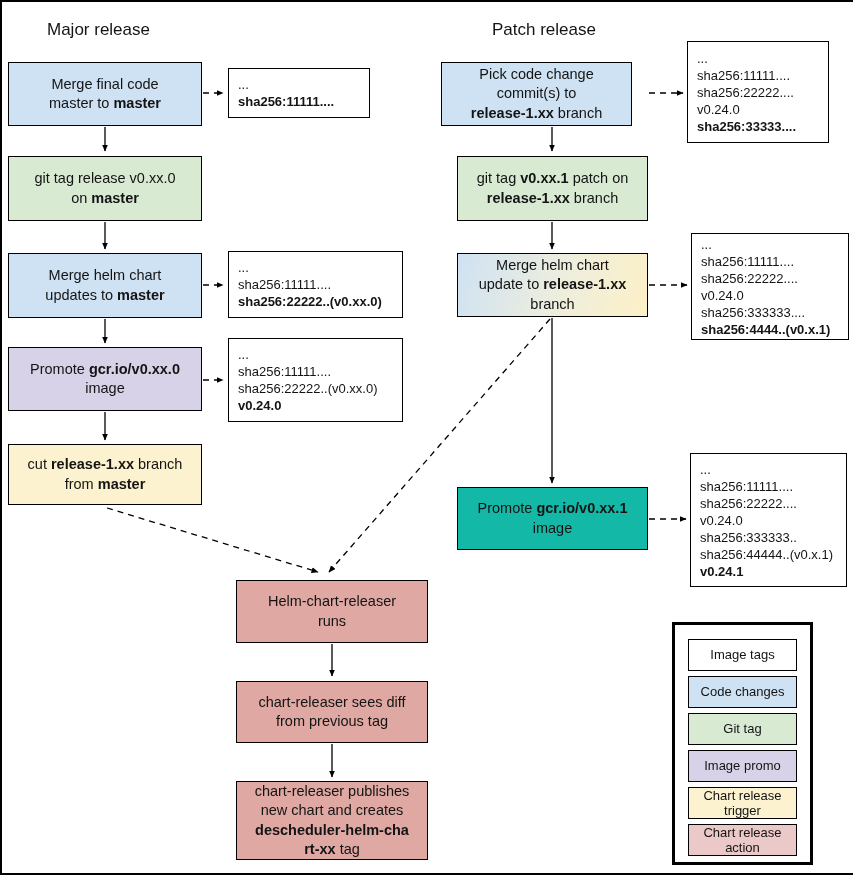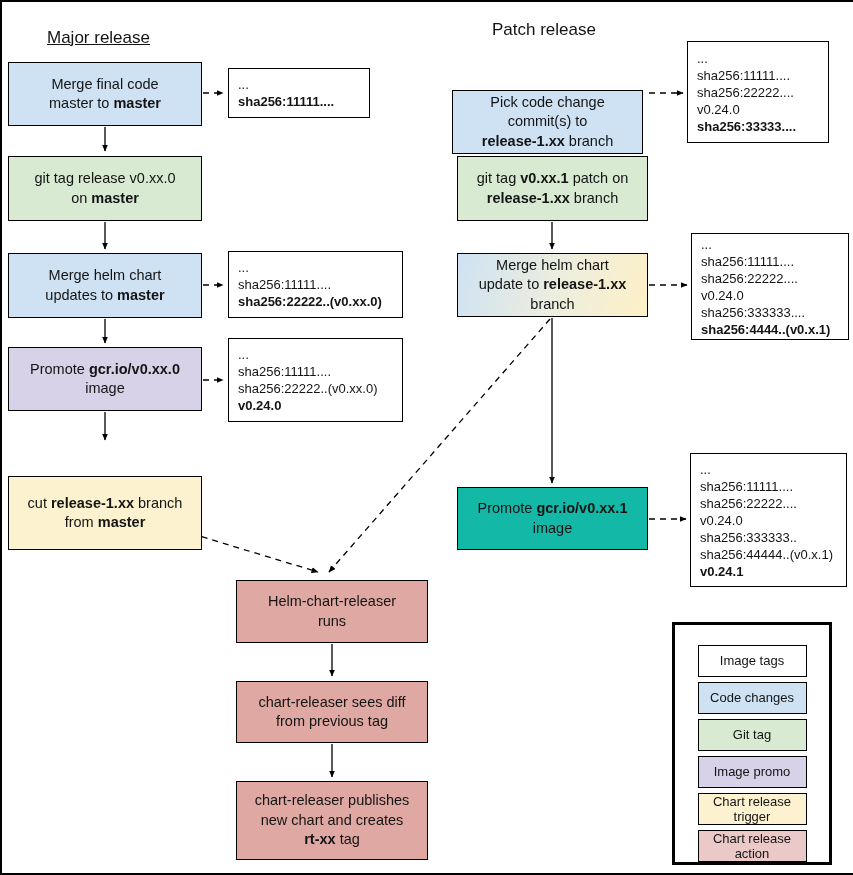--- a/index.html
+++ b/index.html
@@ -48,45 +48,45 @@
       <line x1="203" y1="285" x2="223" y2="285" stroke="#000000" stroke-width="1.3" stroke-dasharray="6,5" marker-end="url(#ah)"></line>
       <line x1="203" y1="380" x2="223" y2="380" stroke="#000000" stroke-width="1.3" stroke-dasharray="6,5" marker-end="url(#ah)"></line>
       <line x1="649" y1="93" x2="683" y2="93" stroke="#000000" stroke-width="1.3" stroke-dasharray="6,5" marker-end="url(#ah)"></line>
       <line x1="649" y1="285" x2="687" y2="285" stroke="#000000" stroke-width="1.3" stroke-dasharray="6,5" marker-end="url(#ah)"></line>
       <line x1="649" y1="519" x2="686" y2="519" stroke="#000000" stroke-width="1.3" stroke-dasharray="6,5" marker-end="url(#ah)"></line>
       <line x1="107" y1="508" x2="318" y2="572" stroke="#000000" stroke-width="1.3" stroke-dasharray="6,5" marker-end="url(#ah)"></line>
       <line x1="550" y1="319" x2="329" y2="572" stroke="#000000" stroke-width="1.3" stroke-dasharray="6,5" marker-end="url(#ah)"></line>
     </g>
 </svg>
 
-<div class="title" style="left:47px;top:28px;text-decoration:underline;">Major release</div>
+<div class="title" style="left:47px;top:20px;">Major release</div>
 <div class="title" style="left:492px;top:20px;">Patch release</div>
 
 <div id="boxes">
     <div class="fbox" style="left: 8px; top: 62px; width: 194px; height: 64px; background: rgb(207, 226, 243);">
       <div><span>Merge final code</span></div>
       <div><span>master to </span><b>master</b></div>
     </div>
     <div class="fbox" style="left: 8px; top: 156px; width: 194px; height: 65px; background: rgb(217, 234, 211);">
       <div><span>git tag release v0.xx.0</span></div>
       <div><span>on </span><b>master</b></div>
     </div>
     <div class="fbox" style="left: 8px; top: 253px; width: 194px; height: 65px; background: rgb(207, 226, 243);">
       <div><span>Merge helm chart</span></div>
       <div><span>updates to </span><b>master</b></div>
     </div>
     <div class="fbox" style="left: 8px; top: 347px; width: 194px; height: 64px; background: rgb(216, 210, 233);">
       <div><span>Promote </span><b>gcr.io/v0.xx.0</b></div>
       <div><span>image</span></div>
     </div>
-    <div class="fbox" style="left: 8px; top: 444px; width: 194px; height: 74px; background: rgb(252, 242, 207); margin-top: 32px;">
+    <div class="fbox" style="left: 8px; top: 444px; width: 194px; height: 61px; background: rgb(252, 242, 207);">
       <div><span>cut </span><b>release-1.xx</b><span> branch</span></div>
       <div><span>from </span><b>master</b></div>
     </div>
-    <div class="fbox" style="left: 452px; top: 62px; width: 191px; height: 64px; background: rgb(207, 226, 243); margin-top: 28px;">
+    <div class="fbox" style="left: 441px; top: 62px; width: 191px; height: 64px; background: rgb(207, 226, 243);">
       <div><span>Pick code change</span></div>
       <div><span>commit(s) to</span></div>
       <div><b>release-1.xx</b><span> branch</span></div>
     </div>
     <div class="fbox" style="left: 457px; top: 156px; width: 191px; height: 65px; background: rgb(217, 234, 211);">
       <div><span>git tag </span><b>v0.xx.1</b><span> patch on</span></div>
       <div><b>release-1.xx</b><span> branch</span></div>
     </div>
     <div class="fbox" style="left: 457px; top: 253px; width: 191px; height: 64px; background: linear-gradient(105deg, rgb(207, 226, 243) 0%, rgb(238, 238, 221) 55%, rgb(253, 240, 198) 100%);">
       <div><span>Merge helm chart</span></div>
@@ -101,20 +101,21 @@
       <div><span>Helm-chart-releaser</span></div>
       <div><span>runs</span></div>
     </div>
     <div class="fbox" style="left: 236px; top: 681px; width: 192px; height: 62px; background: rgb(223, 168, 162);">
       <div><span>chart-releaser sees diff</span></div>
       <div><span>from previous tag</span></div>
     </div>
     <div class="fbox" style="left: 236px; top: 781px; width: 192px; height: 79px; background: rgb(223, 168, 162);">
       <div><span>chart-releaser publishes</span></div>
       <div><span>new chart and creates</span></div>
+      <div><b>descheduler-helm-cha</b></div>
       <div><b>rt-xx</b><span> tag</span></div>
     </div>
   </div>
 <div id="shas">
     <div class="sha" style="left: 228px; top: 68px; width: 142px; height: 50px;">
       <div>...</div>
       <b>sha256:11111....</b>
     </div>
     <div class="sha" style="left: 228px; top: 251px; width: 175px; height: 67px;">
       <div>...</div>
@@ -145,21 +146,21 @@
     <div class="sha" style="left: 690px; top: 453px; width: 157px; height: 134px;">
       <div>...</div>
       <div>sha256:11111....</div>
       <div>sha256:22222....</div>
       <div>v0.24.0</div>
       <div>sha256:333333..</div>
       <div>sha256:44444..(v0.x.1)</div>
       <b>v0.24.1</b>
     </div>
   </div>
-<div id="legend" style="left: 672px; top: 622px; width: 160px; height: 243px; justify-content: flex-end;">
+<div id="legend" style="left: 672px; top: 622px; width: 141px; height: 243px;">
     <div class="litem" style="background: rgb(255, 255, 255);">
       <div>Image tags</div>
     </div>
     <div class="litem" style="background: rgb(207, 226, 243);">
       <div>Code changes</div>
     </div>
     <div class="litem" style="background: rgb(217, 234, 211);">
       <div>Git tag</div>
     </div>
     <div class="litem" style="background: rgb(216, 210, 233);">

